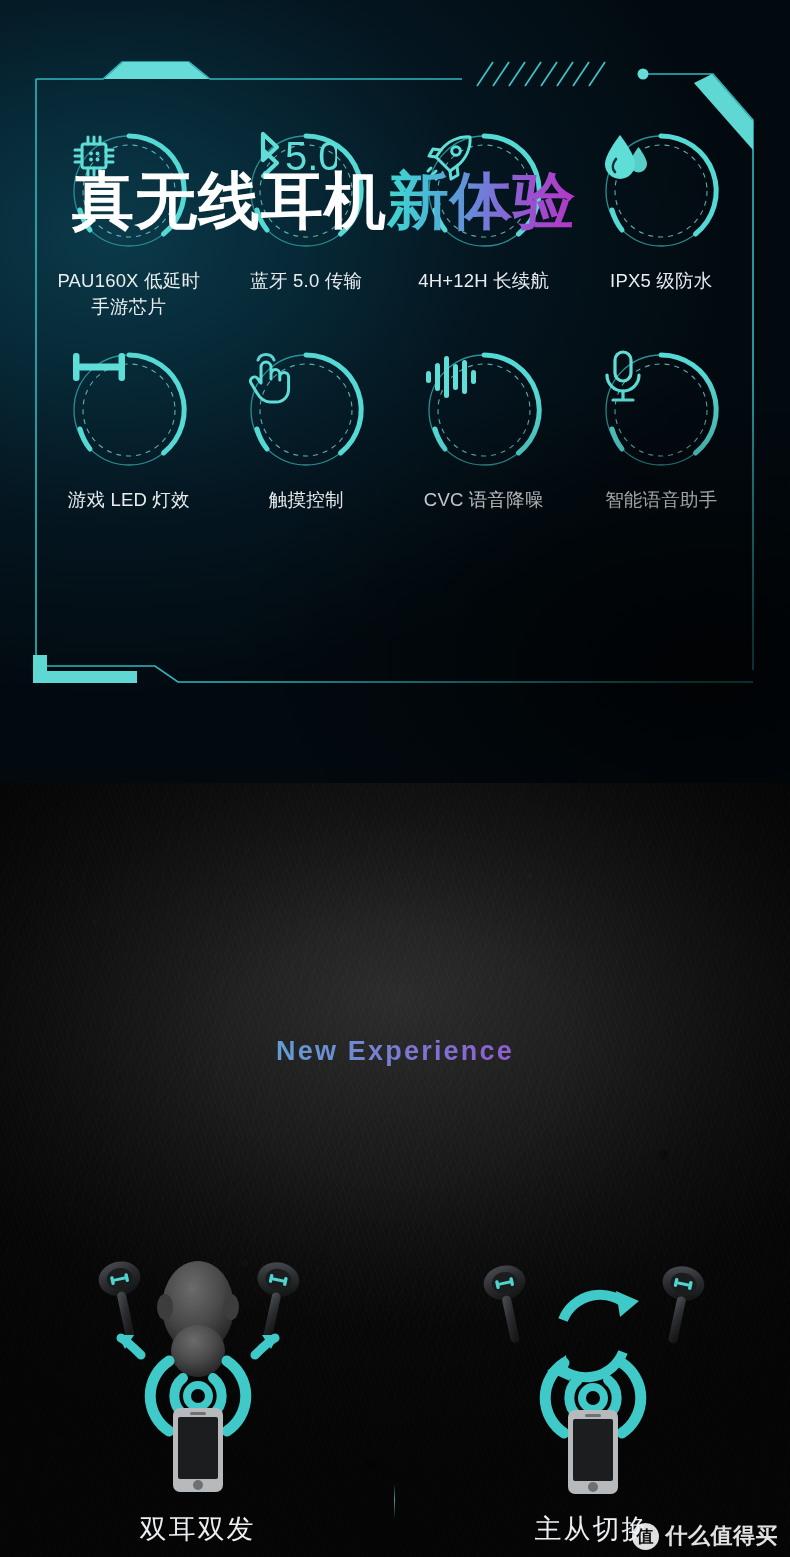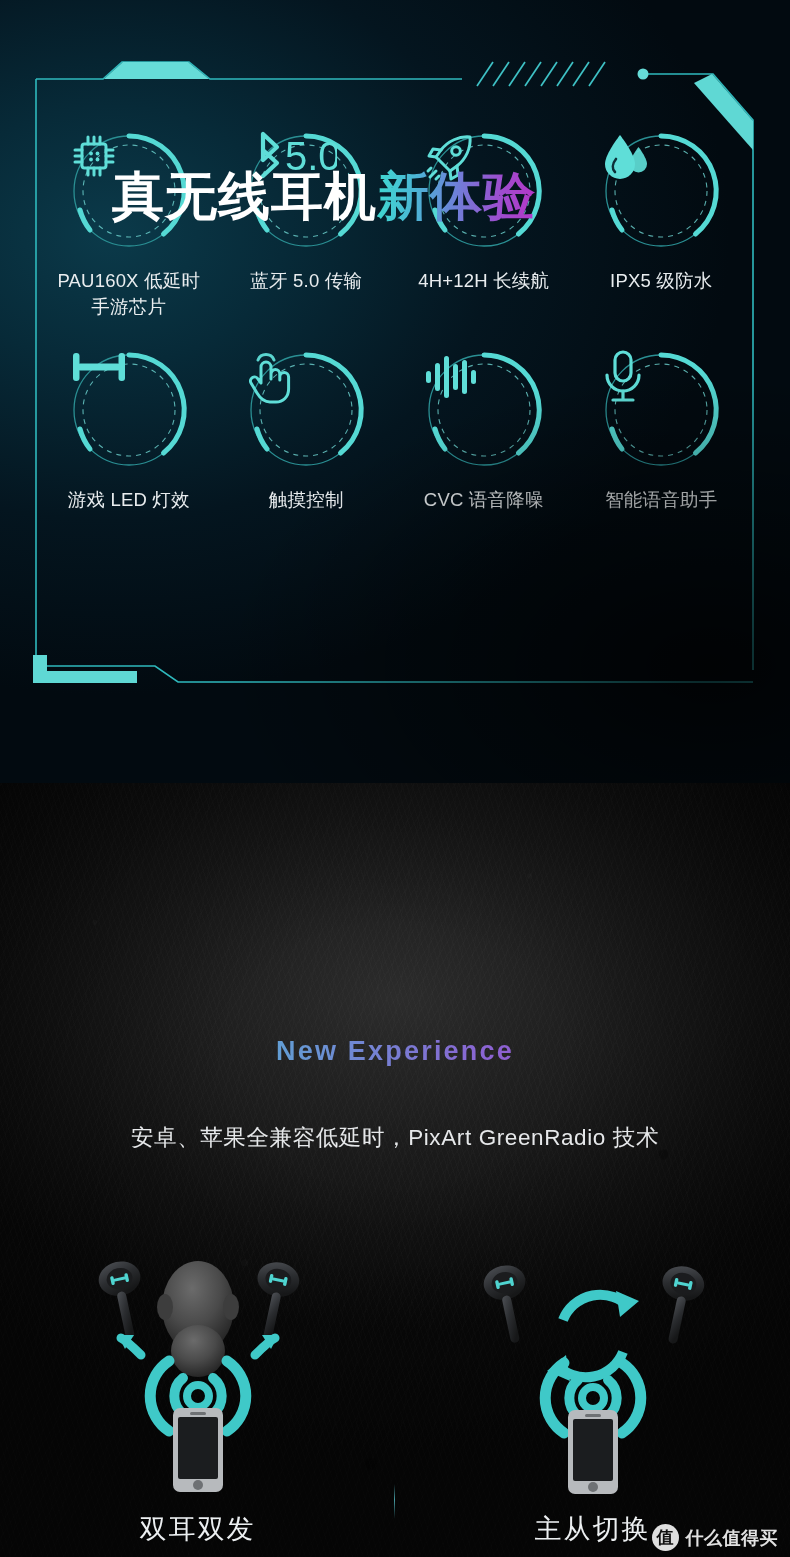--- a/index.html
+++ b/index.html
@@ -75,21 +75,21 @@
       radial-gradient(circle at 84% 48%, rgba(0,0,0,.5) 0 4px, transparent 6px),
       radial-gradient(circle at 47% 88%, rgba(0,0,0,.45) 0 5px, transparent 7px);
   }
   .vignette{
     position:absolute; inset:0;
     background:radial-gradient(ellipse 560px 420px at 50% 35%, rgba(0,0,0,0) 30%, rgba(0,0,0,.55) 100%);
   }
 
   .headline{
     position:absolute; left:0; top:170px; width:648px;
-    text-align:center; font-size:52px; font-weight:700;
+    text-align:center; font-size:62px; font-weight:700;
     letter-spacing:1px; line-height:1;
   }
   .hl-white{ color:#fff; }
   .hl-grad{
     background:linear-gradient(92deg,#3fd9d0 0%,#4bb6d6 24%,#6f7fd8 50%,#9c4fcf 76%,#b536c6 100%);
     -webkit-background-clip:text; background-clip:text;
     -webkit-text-fill-color:transparent; color:transparent;
   }
   .subline{
     position:absolute; left:0; top:1036px; width:790px;
@@ -126,21 +126,21 @@
     display:flex; align-items:center; gap:7px;
     opacity:.92;
   }
   .wm-logo{
     width:27px; height:27px; border-radius:50%;
     background:#f2f2f2; color:#111;
     display:flex; align-items:center; justify-content:center;
     font-size:17px; font-weight:700; line-height:1;
     font-family:"DejaVu Sans",sans-serif;
   }
-  .wm-text{ color:#f4f4f4; font-size:18px; font-weight:700; letter-spacing:.5px; }
+  .wm-text{ color:#f4f4f4; font-size:22px; font-weight:700; letter-spacing:.5px; }
 </style>
 </head>
 <body>
 
 <div class="page">
 
   <div class="top-section">
 
     <svg class="frame" viewBox="0 0 790 783">
       <defs>
@@ -361,21 +361,20 @@
     <div class="stone-tex"></div>
     <div class="stone-tex2"></div>
     <div class="vignette"></div>
   </div>
 
   <h1 class="headline">
     <span class="hl-white">真无线耳机</span><span class="hl-grad">新体验</span>
   </h1>
 
   <div class="subline">New Experience</div>
-  <div class="tagline">安卓、苹果全兼容低延时，PixArt GreenRadio 技术</div>
 
   <div class="illus-row">
 
     <div class="illus-col left">
       <svg class="illus-art" width="260" height="250" viewBox="0 0 260 250">
         <defs>
           <radialGradient id="headg" cx="42%" cy="30%" r="72%">
             <stop offset="0" stop-color="#6b6b6b"></stop>
               <stop offset="55%" stop-color="#4a4a4a"></stop>
               <stop offset="100%" stop-color="#242424"></stop>

